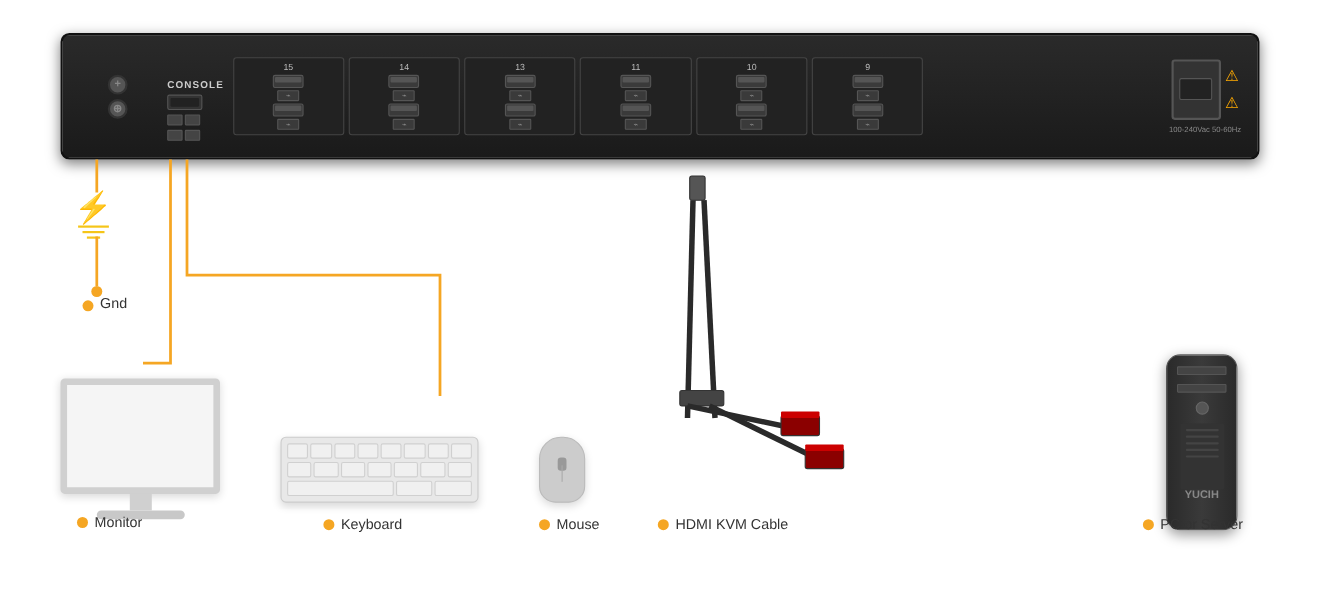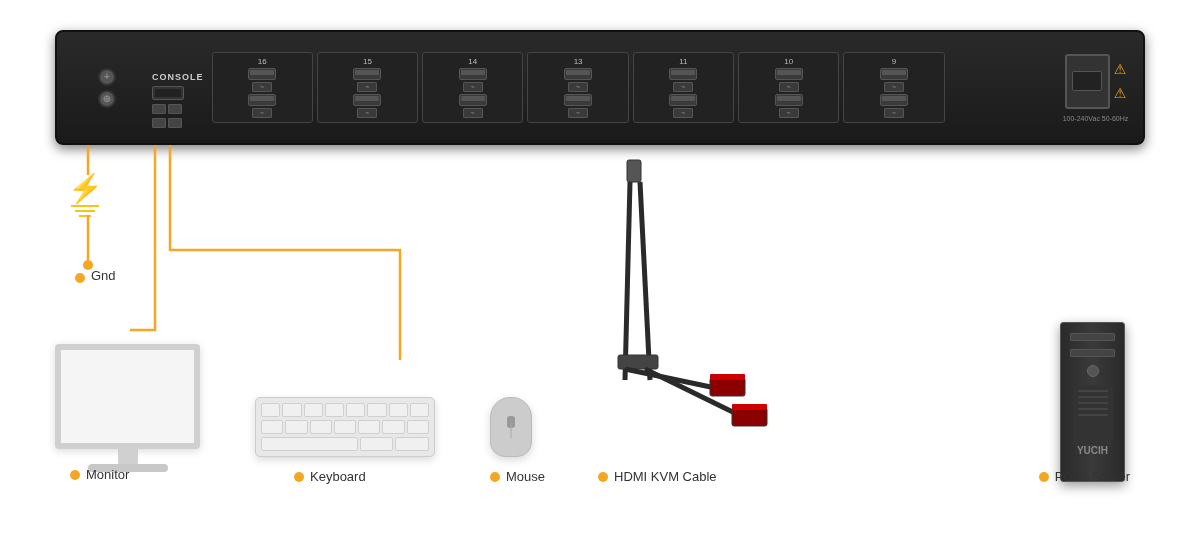--- a/index.html
+++ b/index.html
@@ -374,21 +374,21 @@
     .pc-container {
       position: absolute;
       bottom: 55px;
       right: 75px;
     }
 
     .pc-tower {
       width: 65px;
       height: 160px;
       background: linear-gradient(90deg, #2a2a2a, #3a3a3a, #2a2a2a);
-      border-radius: 3px;
+      border-radius: 13px;
       border: 1px solid #555;
       box-shadow: 0 4px 12px rgba(0,0,0,0.4);
       position: relative;
       display: flex;
       flex-direction: column;
       align-items: center;
       padding: 10px 5px;
       gap: 8px;
       margin-top: 48px;
     }
@@ -440,31 +440,20 @@
       <div class="usb-port-small"></div>
       <div class="usb-port-small"></div>
     </div>
     <div class="usb-ports-console">
       <div class="usb-port-small"></div>
       <div class="usb-port-small"></div>
     </div>
   </div>
 
   <div class="ports-section">
-    <div class="port-group">
-      <span class="port-number">16</span>
-      <div class="hdmi-port"></div>
-      <div class="usb-port">
-          <span class="usb-symbol">⌁</span>
-        </div>
-      <div class="hdmi-port"></div>
-      <div class="usb-port">
-          <span class="usb-symbol">⌁</span>
-        </div>
-    </div>
     <div class="port-group">
       <span class="port-number">15</span>
       <div class="hdmi-port"></div>
       <div class="usb-port">
           <span class="usb-symbol">⌁</span>
         </div>
       <div class="hdmi-port"></div>
       <div class="usb-port">
           <span class="usb-symbol">⌁</span>
         </div>

